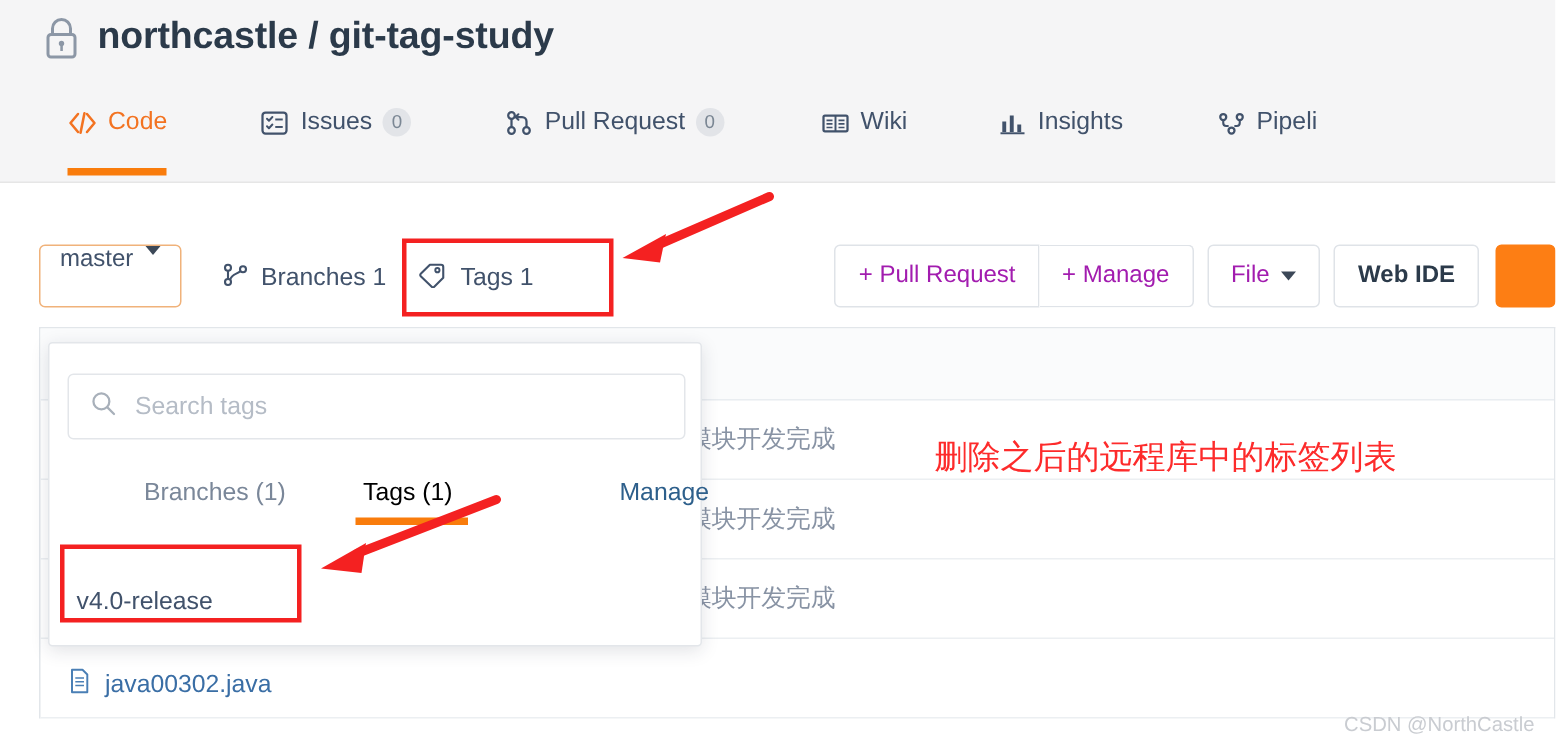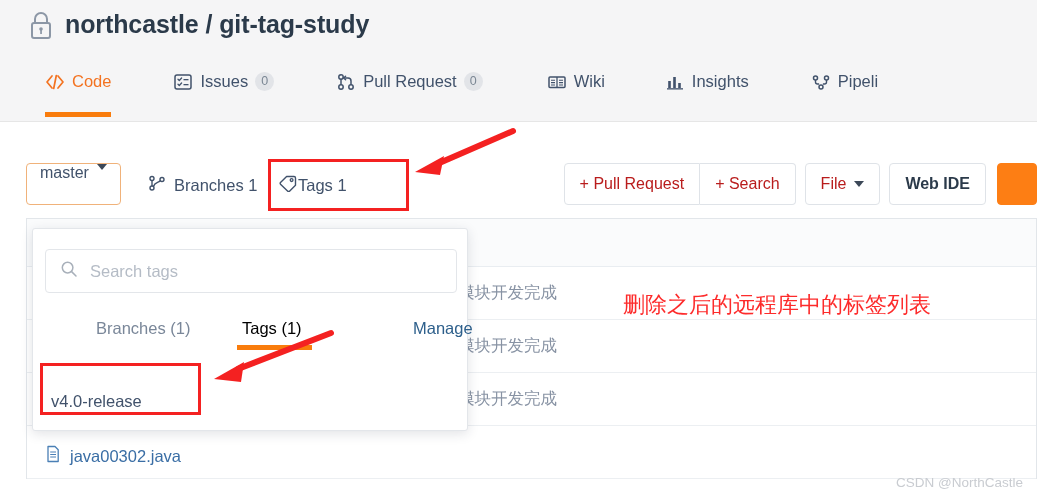--- a/index.html
+++ b/index.html
@@ -138,21 +138,21 @@
     font-size: 16.5px;
     color: #41526b;
     white-space: nowrap;
     cursor: pointer;
   }
   .tags-link {
     position: absolute;
     left: 278px; top: 52px;
     display: flex;
     align-items: center;
-    gap: 0;
+    gap: 9px;
     font-size: 16.5px;
     color: #41526b;
     white-space: nowrap;
     cursor: pointer;
   }
 
   
   .actions {
     position: absolute;
     right: 0; top: 41px;
@@ -163,21 +163,21 @@
   .btn {
     height: 42px;
     box-sizing: border-box;
     display: flex;
     align-items: center;
     justify-content: center;
     padding: 0 15px;
     border: 1px solid #dfe3e8;
     background: #fff;
     font-size: 16px;
-    color: #b91c1c;
+    color: #a21caf;
     white-space: nowrap;
     cursor: pointer;
     border-radius: 4px;
   }
   .btn-group { display: flex; }
   .btn-group .btn:first-child {
     border-top-right-radius: 0;
     border-bottom-right-radius: 0;
   }
   .btn-group .btn:last-child {
@@ -487,21 +487,21 @@
         <path d="M2.5 8.5 L8.6 2.5 H16 a1.5 1.5 0 0 1 1.5 1.5 v7.2 l-6 6 a1.2 1.2 0 0 1 -1.7 0 L2.5 10.2 a1.2 1.2 0 0 1 0 -1.7 z" fill="none" stroke="#41526b" stroke-width="1.4" stroke-linejoin="round"></path>
         <circle cx="13.6" cy="6.1" r="1.4" fill="none" stroke="#41526b" stroke-width="1.3"></circle>
       </svg>
     </span>
     <span>Tags 1</span>
   </div>
 
   <div class="actions">
     <div class="btn-group">
       <div class="btn">+ Pull Request</div>
-      <div class="btn">+ Search</div>
+      <div class="btn">+ Manage</div>
     </div>
     <div class="sp-8"></div>
     <div class="btn">
       <span>File</span>
       <span class="caret-down" style="margin-left:8px;"></span>
     </div>
     <div class="sp-8"></div>
     <div class="btn strong">Web IDE</div>
     <div class="sp-10"></div>
     <div class="btn orange" style="width:40px;padding:0;"></div>

